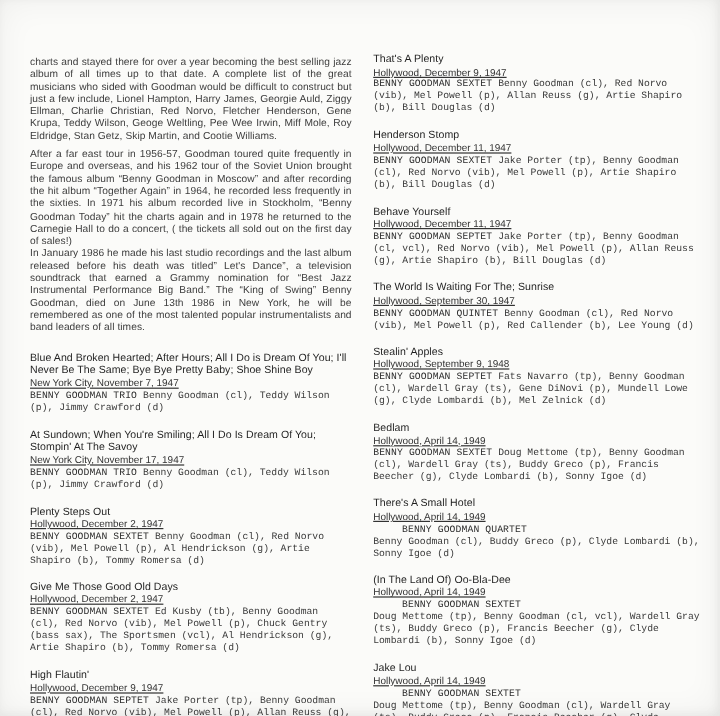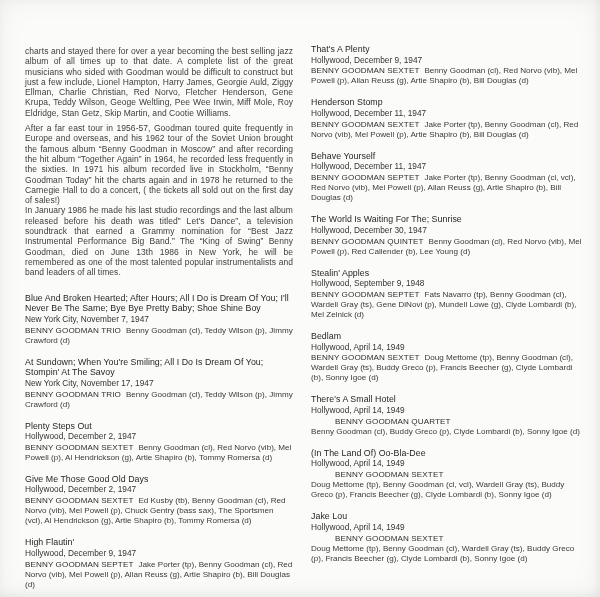--- a/index.html
+++ b/index.html
@@ -39,26 +39,28 @@
     font-size:8.8px;
     line-height:10.6px;
     font-weight:normal;
     color:#1f1f1f;
     letter-spacing:0.05px;
   }
   .venue {
     font-size:8.3px;
     line-height:9.8px;
     color:#333;
+    text-decoration:underline;
     margin-bottom:1px;
   }
   .credits {
     font-size:8.1px;
     line-height:10px;
     color:#3a3a3a;
+    font-family:Liberation Mono, monospace;
   }
   .band { letter-spacing:0.1px; margin-right:5px; color:#2e2e2e; }
   .credits.stack .band { display:block; margin-right:0;margin-left:24px; }
 </style>
 </head>
 <body>
 
 <div class="page">
 
   <div class="col left">
@@ -128,21 +130,21 @@
     <div class="entry">
       <h3 class="title">Behave Yourself</h3>
       <div class="venue">Hollywood, December 11, 1947</div>
       <div class="credits">
         <span class="band">BENNY GOODMAN SEPTET</span><span>Jake Porter (tp), Benny Goodman (cl, vcl), Red Norvo (vib), Mel Powell (p), Allan Reuss (g), Artie Shapiro (b), Bill Douglas (d)</span>
       </div>
     </div>
 
     <div class="entry">
       <h3 class="title">The World Is Waiting For The; Sunrise</h3>
-      <div class="venue">Hollywood, December 30, 1947</div>
+      <div class="venue">Hollywood, September 30, 1947</div>
       <div class="credits">
         <span class="band">BENNY GOODMAN QUINTET</span><span>Benny Goodman (cl), Red Norvo (vib), Mel Powell (p), Red Callender (b), Lee Young (d)</span>
       </div>
     </div>
 
     <div class="entry">
       <h3 class="title">Stealin' Apples</h3>
       <div class="venue">Hollywood, September 9, 1948</div>
       <div class="credits">
         <span class="band">BENNY GOODMAN SEPTET</span><span>Fats Navarro (tp), Benny Goodman (cl), Wardell Gray (ts), Gene DiNovi (p), Mundell Lowe (g), Clyde Lombardi (b), Mel Zelnick (d)</span>

